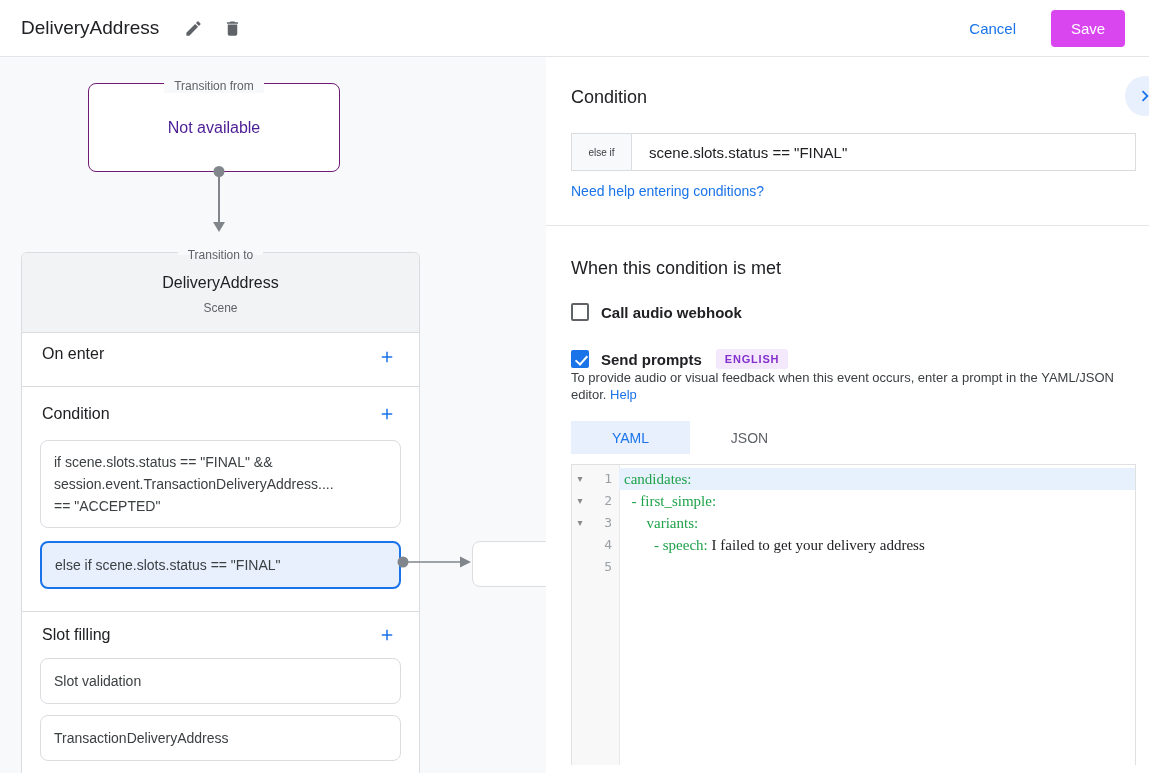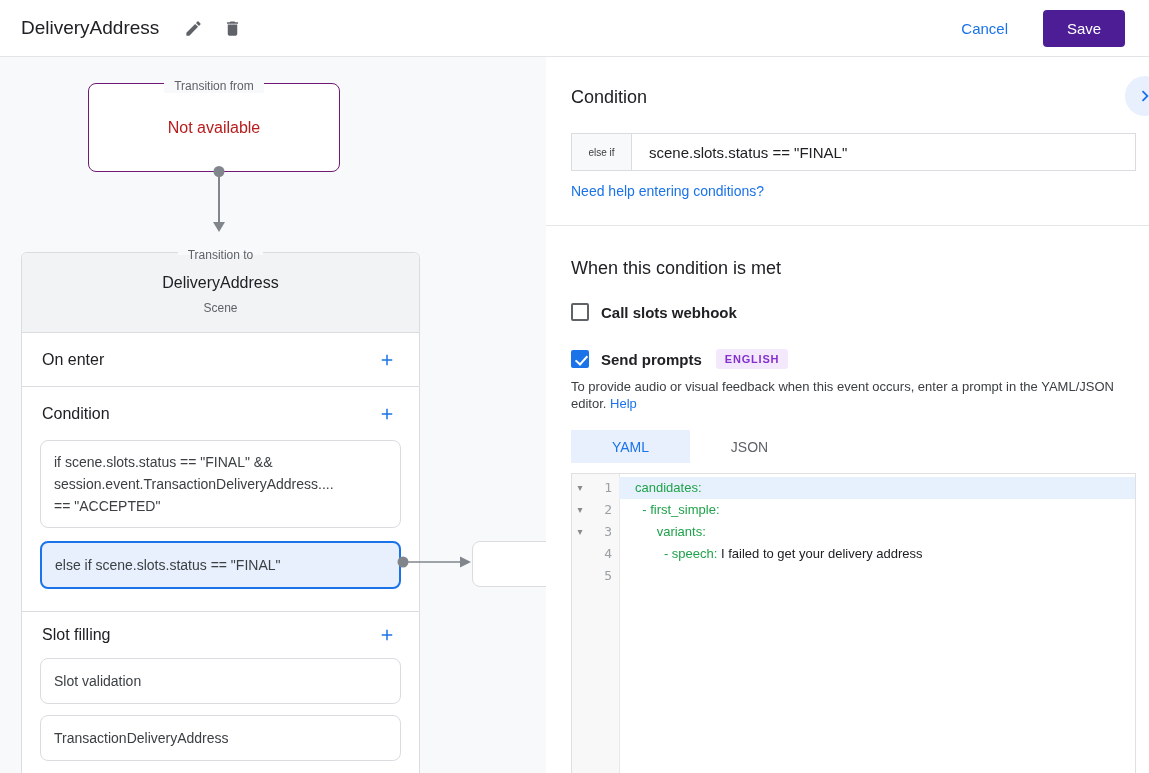--- a/index.html
+++ b/index.html
@@ -11,45 +11,45 @@
   .topbar { position:absolute; left:0; top:0; width:1149px; height:57px; background:#fff;
     border-bottom:1px solid #e2e4e7; display:flex; align-items:center; padding:0 24px 0 21px; }
   .topbar h1 { font-size:19px; font-weight:400; color:#202124; }
   .icon-btn { background:none; border:none; color:#5f6368; width:24px; height:24px; cursor:pointer;
     display:flex; align-items:center; justify-content:center; }
   .icon-btn svg { width:19px; height:19px; fill:currentColor; }
   .tb-edit { margin-left:22px; }
   .tb-del { margin-left:15px; }
   .cancel-btn { margin-left:auto; background:none; border:none; color:#1a73e8; font-size:15px;
     font-weight:500; cursor:pointer; font-family:inherit; }
-  .save-btn { margin-left:35px; width:82px; height:37px; background:#4c1d95; color:#fff;
+  .save-btn { margin-left:35px; width:74px; height:37px; background:#d946ef; color:#fff;
     border:none; border-radius:4px; font-size:15px; font-weight:500; cursor:pointer; font-family:inherit; }
 
   
   .left-panel { position:absolute; left:0; top:57px; width:546px; height:716px;
     background:#f8f9fa; overflow:hidden; }
 
   .tfrom-box { position:absolute; left:88px; top:26px; width:252px; height:89px; background:#fff;
     border:1px solid #701a75; border-radius:8px; display:flex; align-items:center; justify-content:center; }
   .node-legend { position:absolute; top:-8px; left:0; right:0; text-align:center; pointer-events:none; }
   .node-legend span { font-size:12px; color:#5f6368; background:#f8f9fa; padding:0 10px; }
-  .tfrom-value { font-size:16px; color:#b91c1c; }
+  .tfrom-value { font-size:16px; color:#4c1d95; }
 
   .v-arrow { position:absolute; left:207px; top:108px; }
   .h-conn { position:absolute; left:397px; top:497px; }
 
   .scene-card { position:absolute; left:21px; top:195px; width:399px; height:600px; background:#fff;
     border:1px solid #dadce0; border-radius:6px; }
   .scene-card .node-legend span { background:linear-gradient(#f8f9fa 50%, #f1f3f4 50%); }
   .scene-head { background:#f1f3f4; border-bottom:1px solid #dadce0; border-radius:6px 6px 0 0;
     height:80px; text-align:center; padding-top:21px; }
   .scene-name { font-size:16px; color:#202124; }
   .scene-type { font-size:12px; color:#5f6368; margin-top:9px; }
 
-  .card-row { height:54px; display:flex; align-items:center; justify-content:space-between;
+  .card-row { height:54px; display:flex; justify-content:space-between;
     padding:12px 20px; border-bottom:1px solid #dadce0; }
   .sec-label-row { height:53px; display:flex; align-items:center; justify-content:space-between; padding:0 20px; }
   .sec-label { font-size:16px; color:#202124; }
   .plus-btn { background:none; border:none; color:#1a73e8; width:24px; height:24px; cursor:pointer;
     display:flex; align-items:center; justify-content:center; }
   .plus-btn svg { width:18px; height:18px; fill:currentColor; }
 
   .cond-section { border-bottom:1px solid #dadce0; padding-bottom:22px; }
   .cond-box { margin:0 18px; border:1px solid #dadce0; border-radius:8px; background:#fff;
     padding:10px 13px; font-size:14px; line-height:22px; color:#3c4043; cursor:pointer; }
@@ -85,37 +85,37 @@
   .check-row { display:flex; align-items:center; margin-top:24px; cursor:pointer; }
   .check-row.second { margin-top:28px; }
   .cbx { width:18px; height:18px; border:2px solid #5f6368; border-radius:2px; background:#fff; flex:none; position:relative; }
   .cbx.checked { border-color:#1a73e8; background:#1a73e8; }
   .cbx.checked::after { content:""; position:absolute; left:5px; top:1px; width:5px; height:10px;
     border:solid #fff; border-width:0 2px 2px 0; transform:rotate(42deg); }
   .check-label { margin-left:12px; font-size:15px; font-weight:700; color:#202124; }
   .lang-badge { margin-left:14px; background:#f4e8fd; color:#8430ce; font-size:11px; font-weight:700;
     letter-spacing:0.8px; padding:4px 9px; border-radius:3px;text-align:right; }
 
-  .hint { margin-top:9px; font-size:13px; line-height:17px; color:#3c4043; }
+  .hint { font-size:13px; line-height:17px; color:#3c4043; }
   .hint a { color:#1a73e8; text-decoration:none; }
 
   .tabs { margin-top:18px; display:flex; }
   .tab { width:119px; height:33px; display:flex; align-items:center; justify-content:center;
     font-size:14px; font-weight:500; color:#5f6368; cursor:pointer; border:none; background:none; font-family:inherit; }
   .tab.active { background:#e8f0fe; color:#1a73e8; }
 
   .editor { margin-top:10px; height:301px; border:1px solid #e0e0e0; border-bottom:none;
     background:linear-gradient(to right, #f8f8f8 47px, #ffffff 47px); position:relative; padding-top:3px; }
   .editor::before { content:""; position:absolute; left:47px; top:0; bottom:0; width:1px; background:#e8e8e8; }
   .code-line { display:flex; height:22px; line-height:22px; position:relative; }
   .fold { width:16px; flex:none; text-align:center; font-size:10px; color:#8a8a8a; cursor:pointer; }
   .lnum { width:31px; flex:none; text-align:right; padding-right:7px; color:#9aa0a6; font-size:13px;
     font-family:"DejaVu Sans Mono", monospace; }
-  .ltext { flex:1; padding-left:16px; white-space:pre; font-family:Liberation Sans, sans-serif;
-    font-size:13px; color:#202124; }
+  .ltext { flex:1; padding-left:5px; white-space:pre; font-family:Liberation Serif, serif;
+    font-size:15px; color:#202124; }
   .code-line.active .ltext { background:#e7f1fd; }
   .ltext .k { color:#1fa24a; }
 </style>
 </head>
 <body>
 
 <header class="topbar">
   <h1>DeliveryAddress</h1>
   <button class="icon-btn tb-edit">
     <span style="display:flex">
@@ -236,21 +236,21 @@
     <input class="cond-input" type="text" value="scene.slots.status == &quot;FINAL&quot;" style="">
   </div>
   <a href="#" class="help-link">Need help entering conditions?</a>
 
   <div class="rp-divider"></div>
 
   <div class="rp-h2">When this condition is met</div>
 
   <div class="check-row">
     <span class="cbx"></span>
-    <span class="check-label">Call slots webhook</span>
+    <span class="check-label">Call audio webhook</span>
   </div>
 
   <div class="check-row second">
     <span class="cbx checked">
       <span></span>
     </span>
     <span class="check-label">Send prompts</span>
     <span class="lang-badge">ENGLISH</span>
   </div>
 

